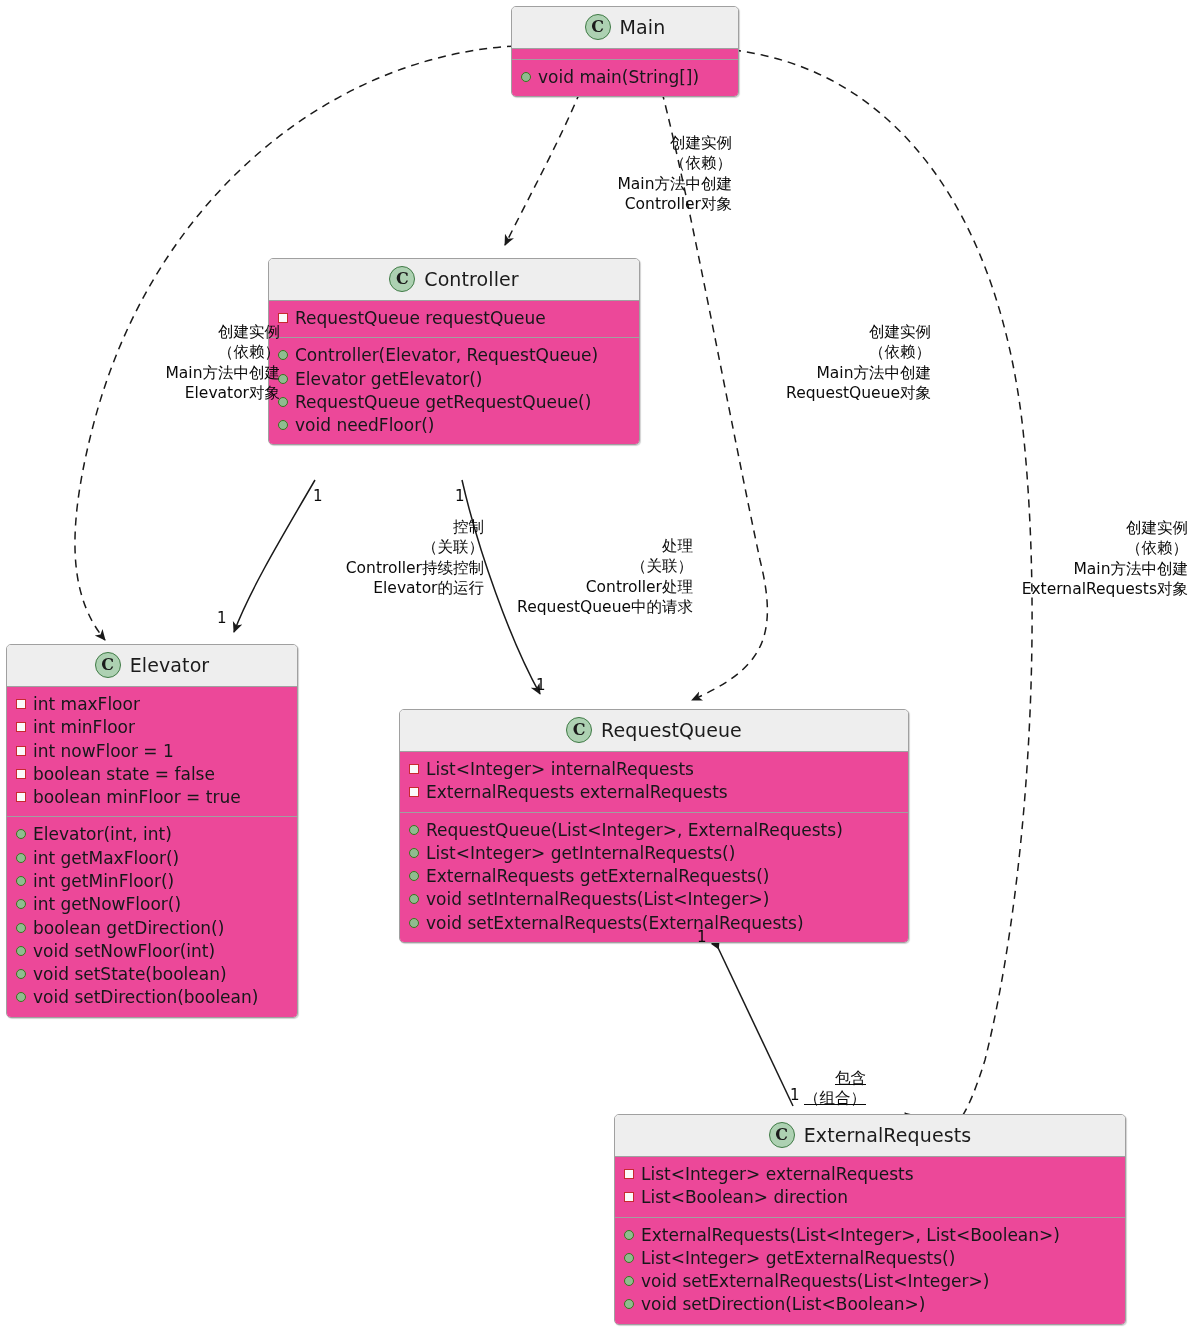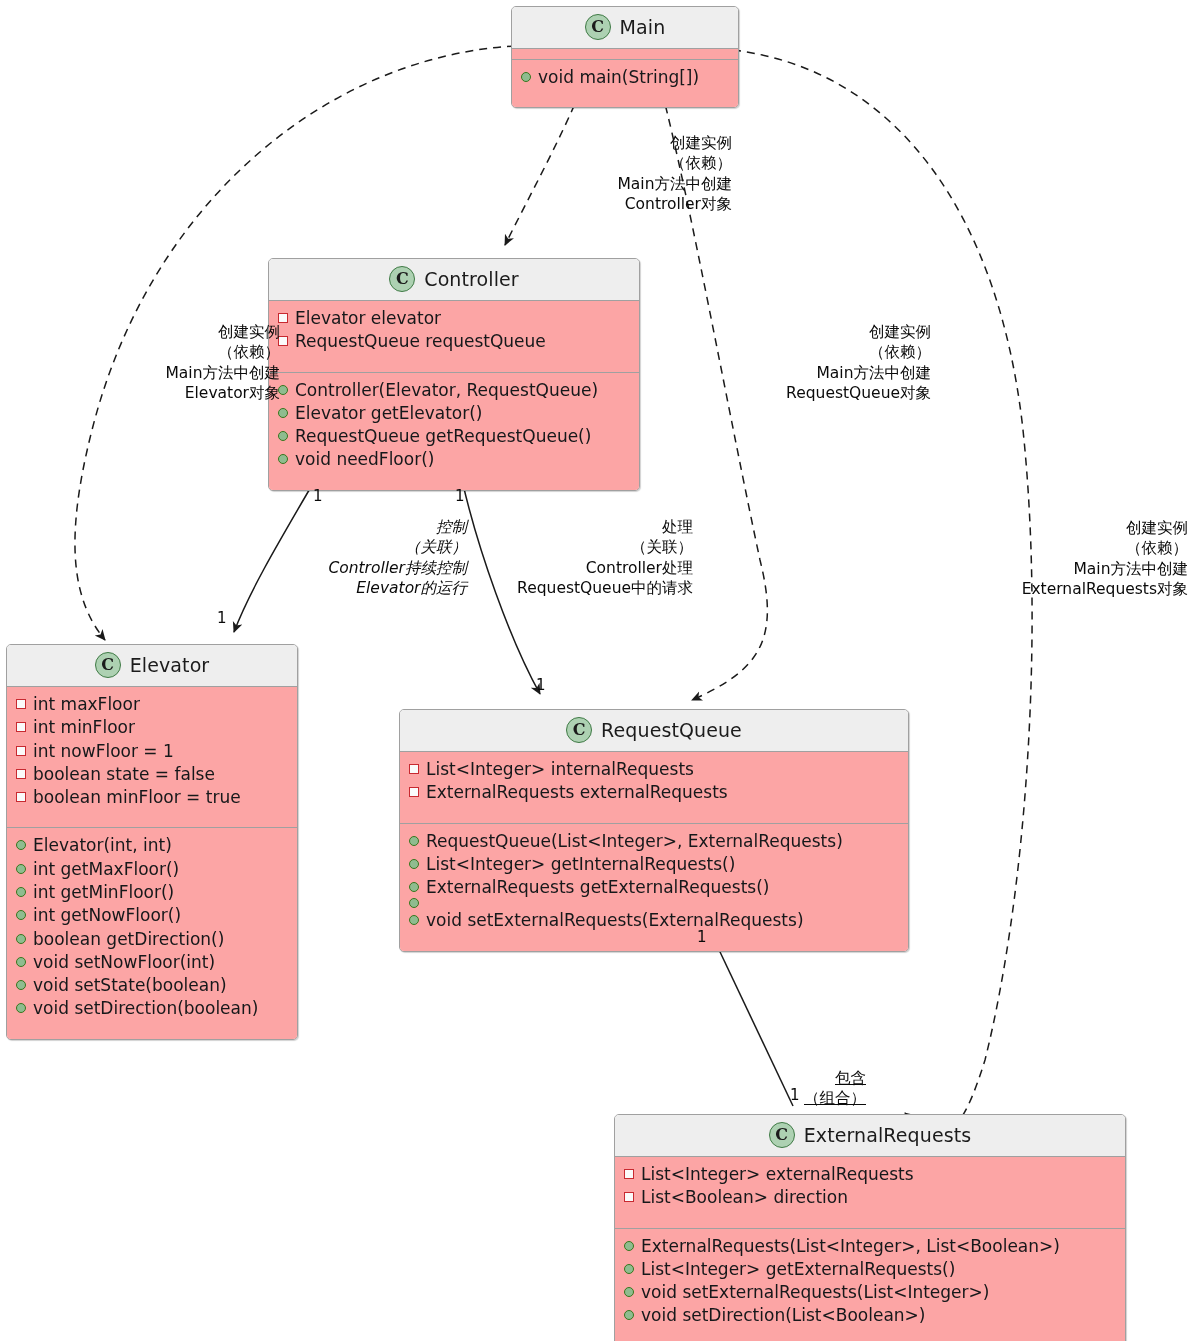--- a/index.html
+++ b/index.html
@@ -66,22 +66,22 @@
     font-size: 19px;
     color: #1B1B1B;
     letter-spacing: 0.1px;
     white-space: nowrap;
   }
   .uml-sep {
     height: 0;
     border-top: 1px solid #A0A0A0;
   }
   .uml-compartment {
-    padding: 6px 9px 18px 9px;
-    background: #fca5a5;
+    padding: 6px 9px 7px 9px;
+    background: #ec4899;
   }
   .memberrow {
     display: flex;
     align-items: baseline;
     gap: 7px;
     font-size: 17px;
     color: #16181A;
     line-height: 1.37;
     white-space: nowrap;
   }
@@ -171,24 +171,20 @@
 
   <div class="umlclass" style="left:268px; top:258px; width:372px;">
     <div class="uml-header">
       <span class="cicon">C</span>
       <span class="cname">Controller</span>
     </div>
     <div class="uml-sep"></div>
     <div class="uml-compartment">
       <div class="memberrow">
         <span class="m-field"></span>
-        <span>Elevator elevator</span>
-      </div>
-      <div class="memberrow">
-        <span class="m-field"></span>
         <span>RequestQueue requestQueue</span>
       </div>
     </div>
     <div class="uml-sep"></div>
     <div class="uml-compartment">
       <div class="memberrow">
         <span class="m-method"></span>
         <span>Controller(Elevator, RequestQueue)</span>
       </div>
       <div class="memberrow">
@@ -296,20 +292,21 @@
       <div class="memberrow">
         <span class="m-method"></span>
         <span>List&lt;Integer&gt; getInternalRequests()</span>
       </div>
       <div class="memberrow">
         <span class="m-method"></span>
         <span>ExternalRequests getExternalRequests()</span>
       </div>
       <div class="memberrow">
         <span class="m-method"></span>
+        <span>void setInternalRequests(List&lt;Integer&gt;)</span>
       </div>
       <div class="memberrow">
         <span class="m-method"></span>
         <span>void setExternalRequests(ExternalRequests)</span>
       </div>
     </div>
   </div>
 
   <div class="umlclass" style="left:614px; top:1114px; width:512px;">
     <div class="uml-header">
@@ -369,28 +366,28 @@
     <div>RequestQueue对象</div>
   </div>
 
   <div class="edgelabel" style="left:996px; top:518px; width:192px;">
     <div>创建实例</div>
     <div>（依赖）</div>
     <div>Main方法中创建</div>
     <div>ExternalRequests对象</div>
   </div>
 
-  <div class="edgelabel" style="left:295px; top:517px; width:172px;font-style:italic;">
+  <div class="edgelabel" style="left:312px; top:517px; width:172px;">
     <div>控制</div>
     <div>（关联）</div>
     <div>Controller持续控制</div>
     <div>Elevator的运行</div>
   </div>
 
-  <div class="edgelabel" style="left:495px; top:517px; width:198px;">
+  <div class="edgelabel" style="left:495px; top:536px; width:198px;">
     <div>处理</div>
     <div>（关联）</div>
     <div>Controller处理</div>
     <div>RequestQueue中的请求</div>
   </div>
 
   <div class="edgelabel" style="left:780px; top:1068px; width:86px;text-decoration:underline;">
     <div>包含</div>
     <div>（组合）</div>
   </div>

